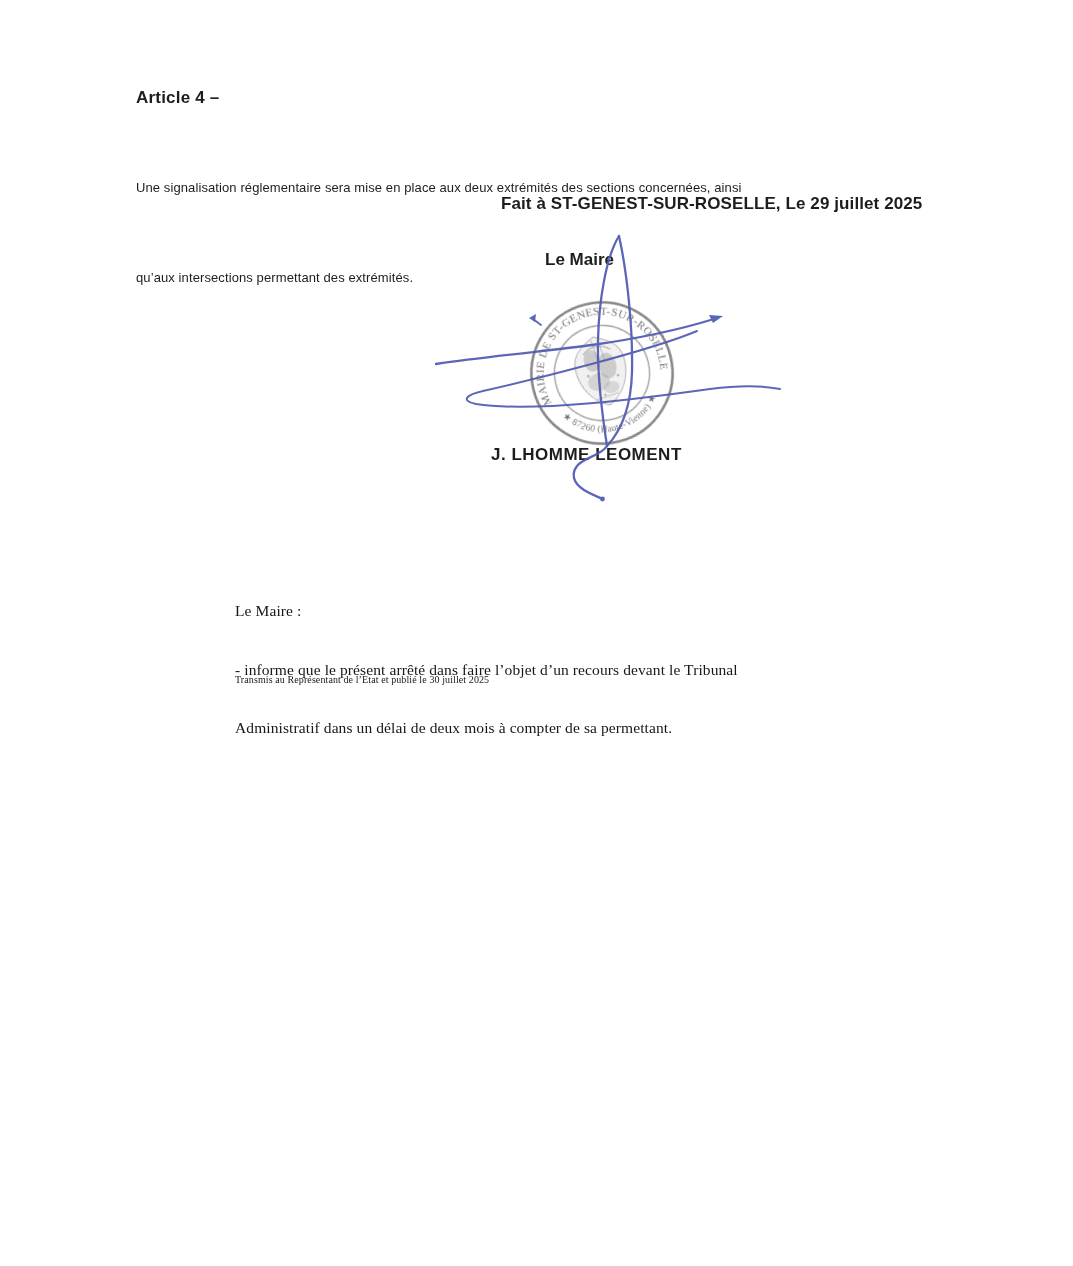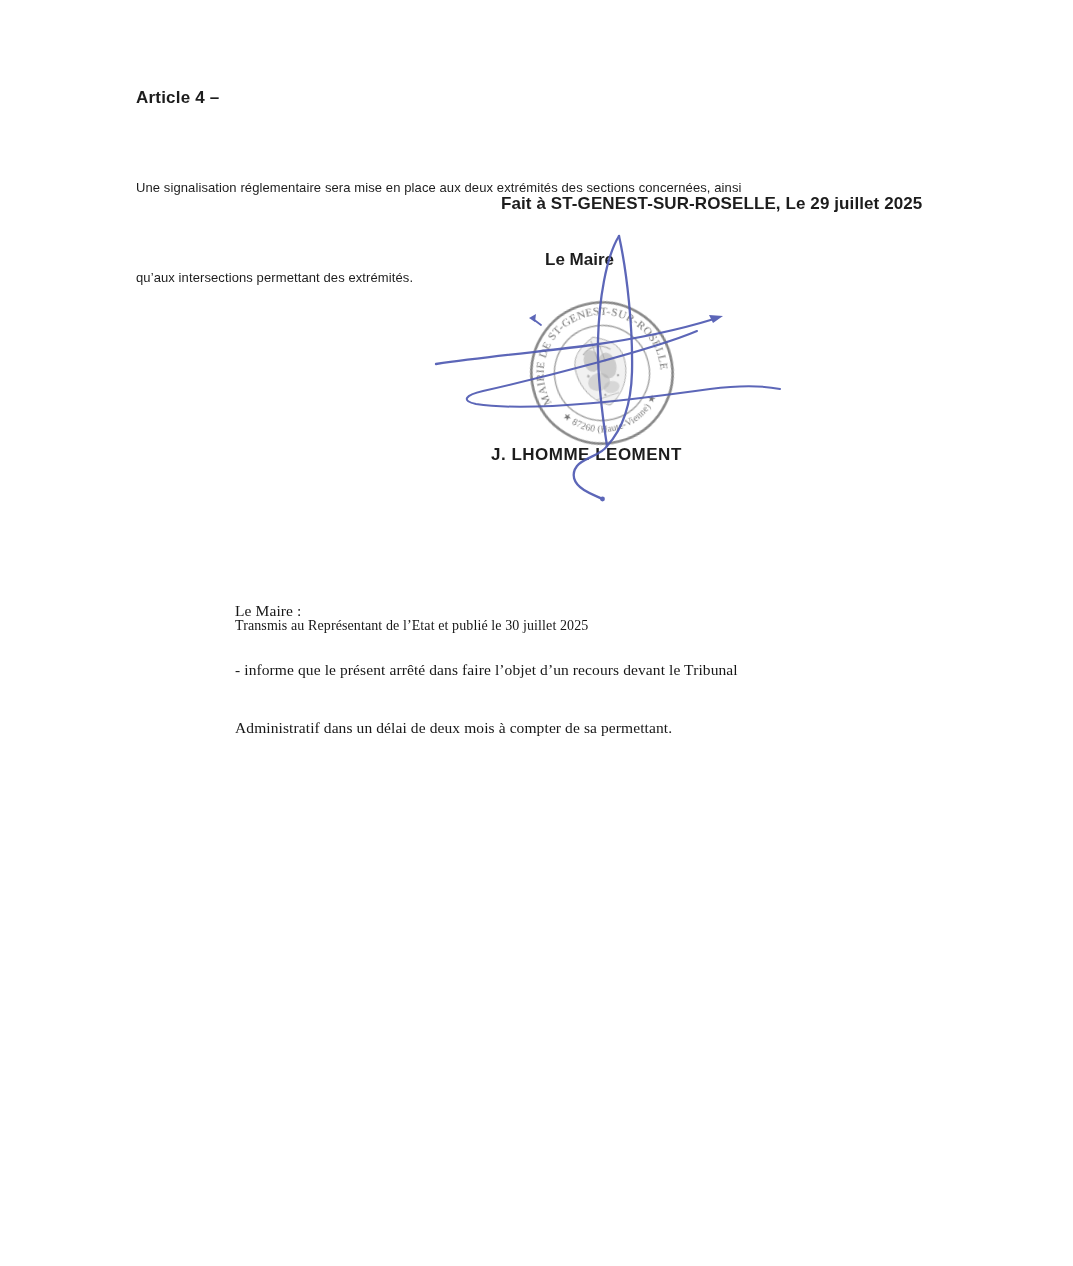--- a/index.html
+++ b/index.html
@@ -34,22 +34,22 @@
   }
   .signer-name {
     left: 479px; top: 445px;
     font-size: 17px; font-weight: 700; letter-spacing: 0.5px; margin-left: 12px;
   }
   .legal-block {
     left: 235px; top: 562px;
     font-size: 15.5px; line-height: 19.5px; letter-spacing: 0.1px;
   }
   .transmission {
-    left: 235px; top: 618px;
-    font-size: 14px; letter-spacing: 0.1px;
+    left: 235px; top: 674px;
+    font-size: 10px; letter-spacing: 0.1px;
   }
   svg.overlay {
     position: absolute; left: 0; top: 0;
     pointer-events: none;
   }
 </style>
 </head>
 <body>
 
 <div class="page">

